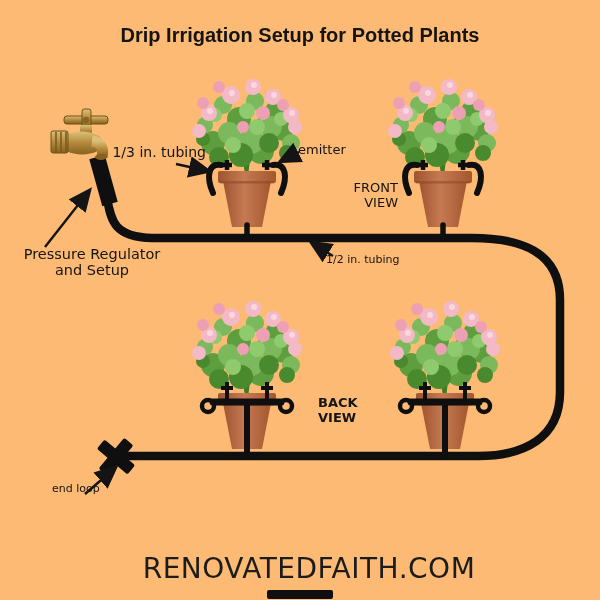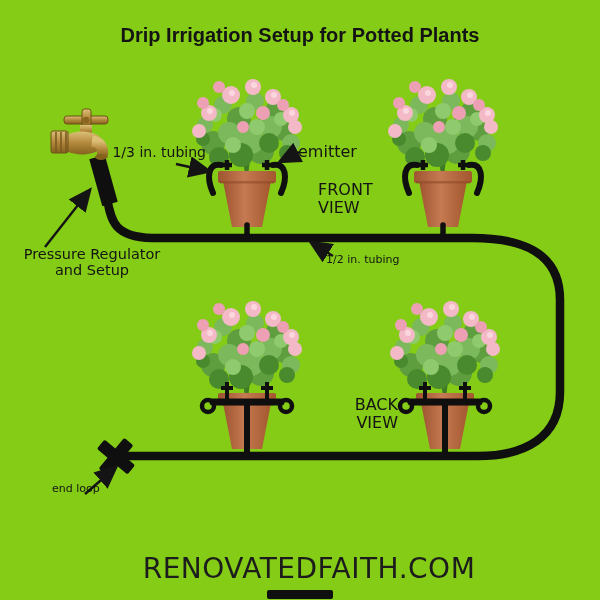--- a/index.html
+++ b/index.html
@@ -1,27 +1,27 @@
 <!DOCTYPE html>
 <html style="--tubing: #0f0f0f; --text: #141414; --pot-terracotta: #b96746; --leaf-green: #5f9e3f; --flower-pink: #f3b9c7; --brass: #b3883c;"><head>
 <meta charset="utf-8">
 <style>
   html,body{margin:0;padding:0;background:#fff;}
-  .stage{position:relative;width:600px;height:600px;background:#84cc16;overflow:hidden;
+  .stage{position:relative;width:600px;height:600px;background:#fdba74;overflow:hidden;
          font-family:"DejaVu Sans",sans-serif;color:var(--text,#141414);}
   .title{position:absolute;top:24px;left:0;width:600px;text-align:center;
          font-family:"Liberation Sans",sans-serif;font-weight:700;font-size:20px;}
   svg.diagram{position:absolute;left:0;top:0;width:600px;height:600px;}
-  .label{position:absolute;font-size:16px;line-height:1.12;white-space:pre-line;}
+  .label{position:absolute;font-size:13px;line-height:1.12;white-space:pre-line;}
   .lbl-quarter{left:110px;top:145px;width:96px;text-align:right;font-size:14px;}
   .lbl-emitter{left:298px;top:143px;}
-  .lbl-front{left:318px;top:181px;width:80px;text-align:left;}
+  .lbl-front{left:318px;top:181px;width:80px;text-align:right;}
   .lbl-pressure{left:12px;top:246px;width:160px;text-align:center;font-size:14.5px;}
   .lbl-half{left:326px;top:254px;font-size:11px;}
-  .lbl-back{left:318px;top:396px;width:80px;text-align:right;}
+  .lbl-back{left:318px;top:396px;width:80px;text-align:left;font-weight:bold;}
   .lbl-endloop{left:52px;top:483px;font-size:11px;}
   .watermark{position:absolute;top:552px;left:0;width:600px;text-align:center;
              font-size:28px;letter-spacing:.5px;color:#1c1c1c;padding-left:9px;}
   .bottom-bar{position:absolute;top:590px;left:267px;width:66px;height:9px;
               background:#0f0f0f;border-radius:2px;}
 </style>
 </head>
 <body>
 
 <div class="stage">

